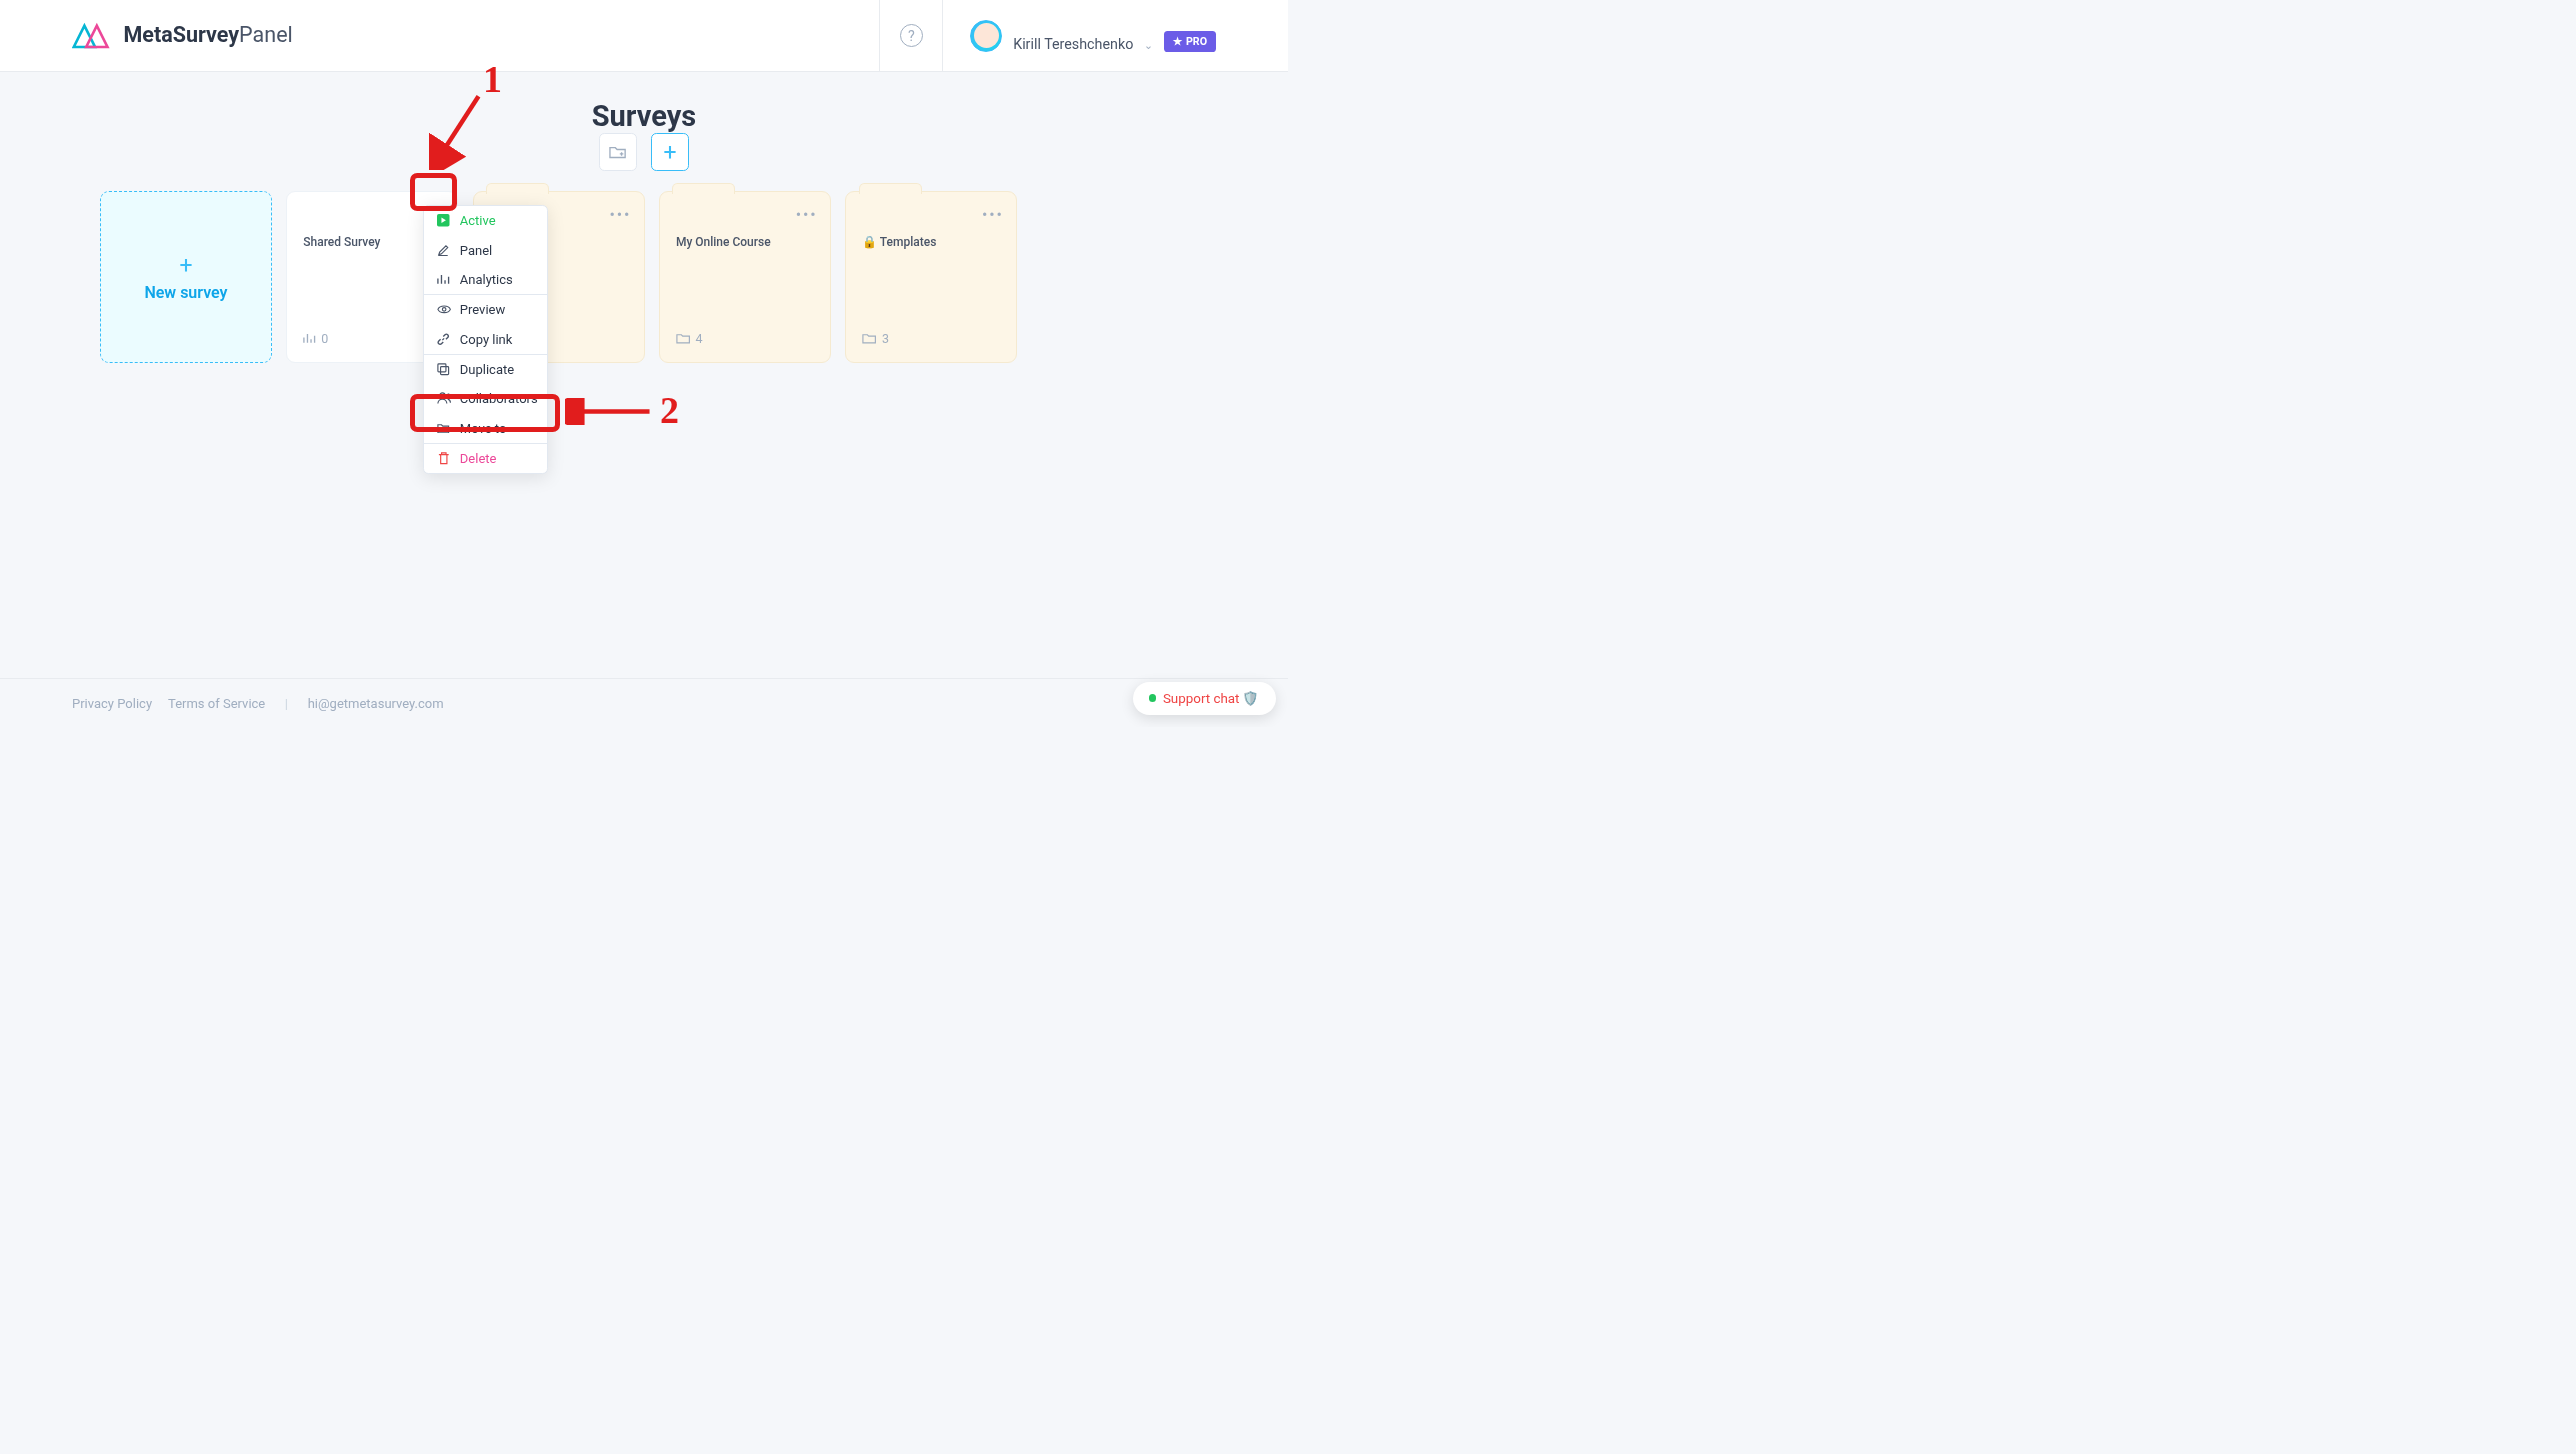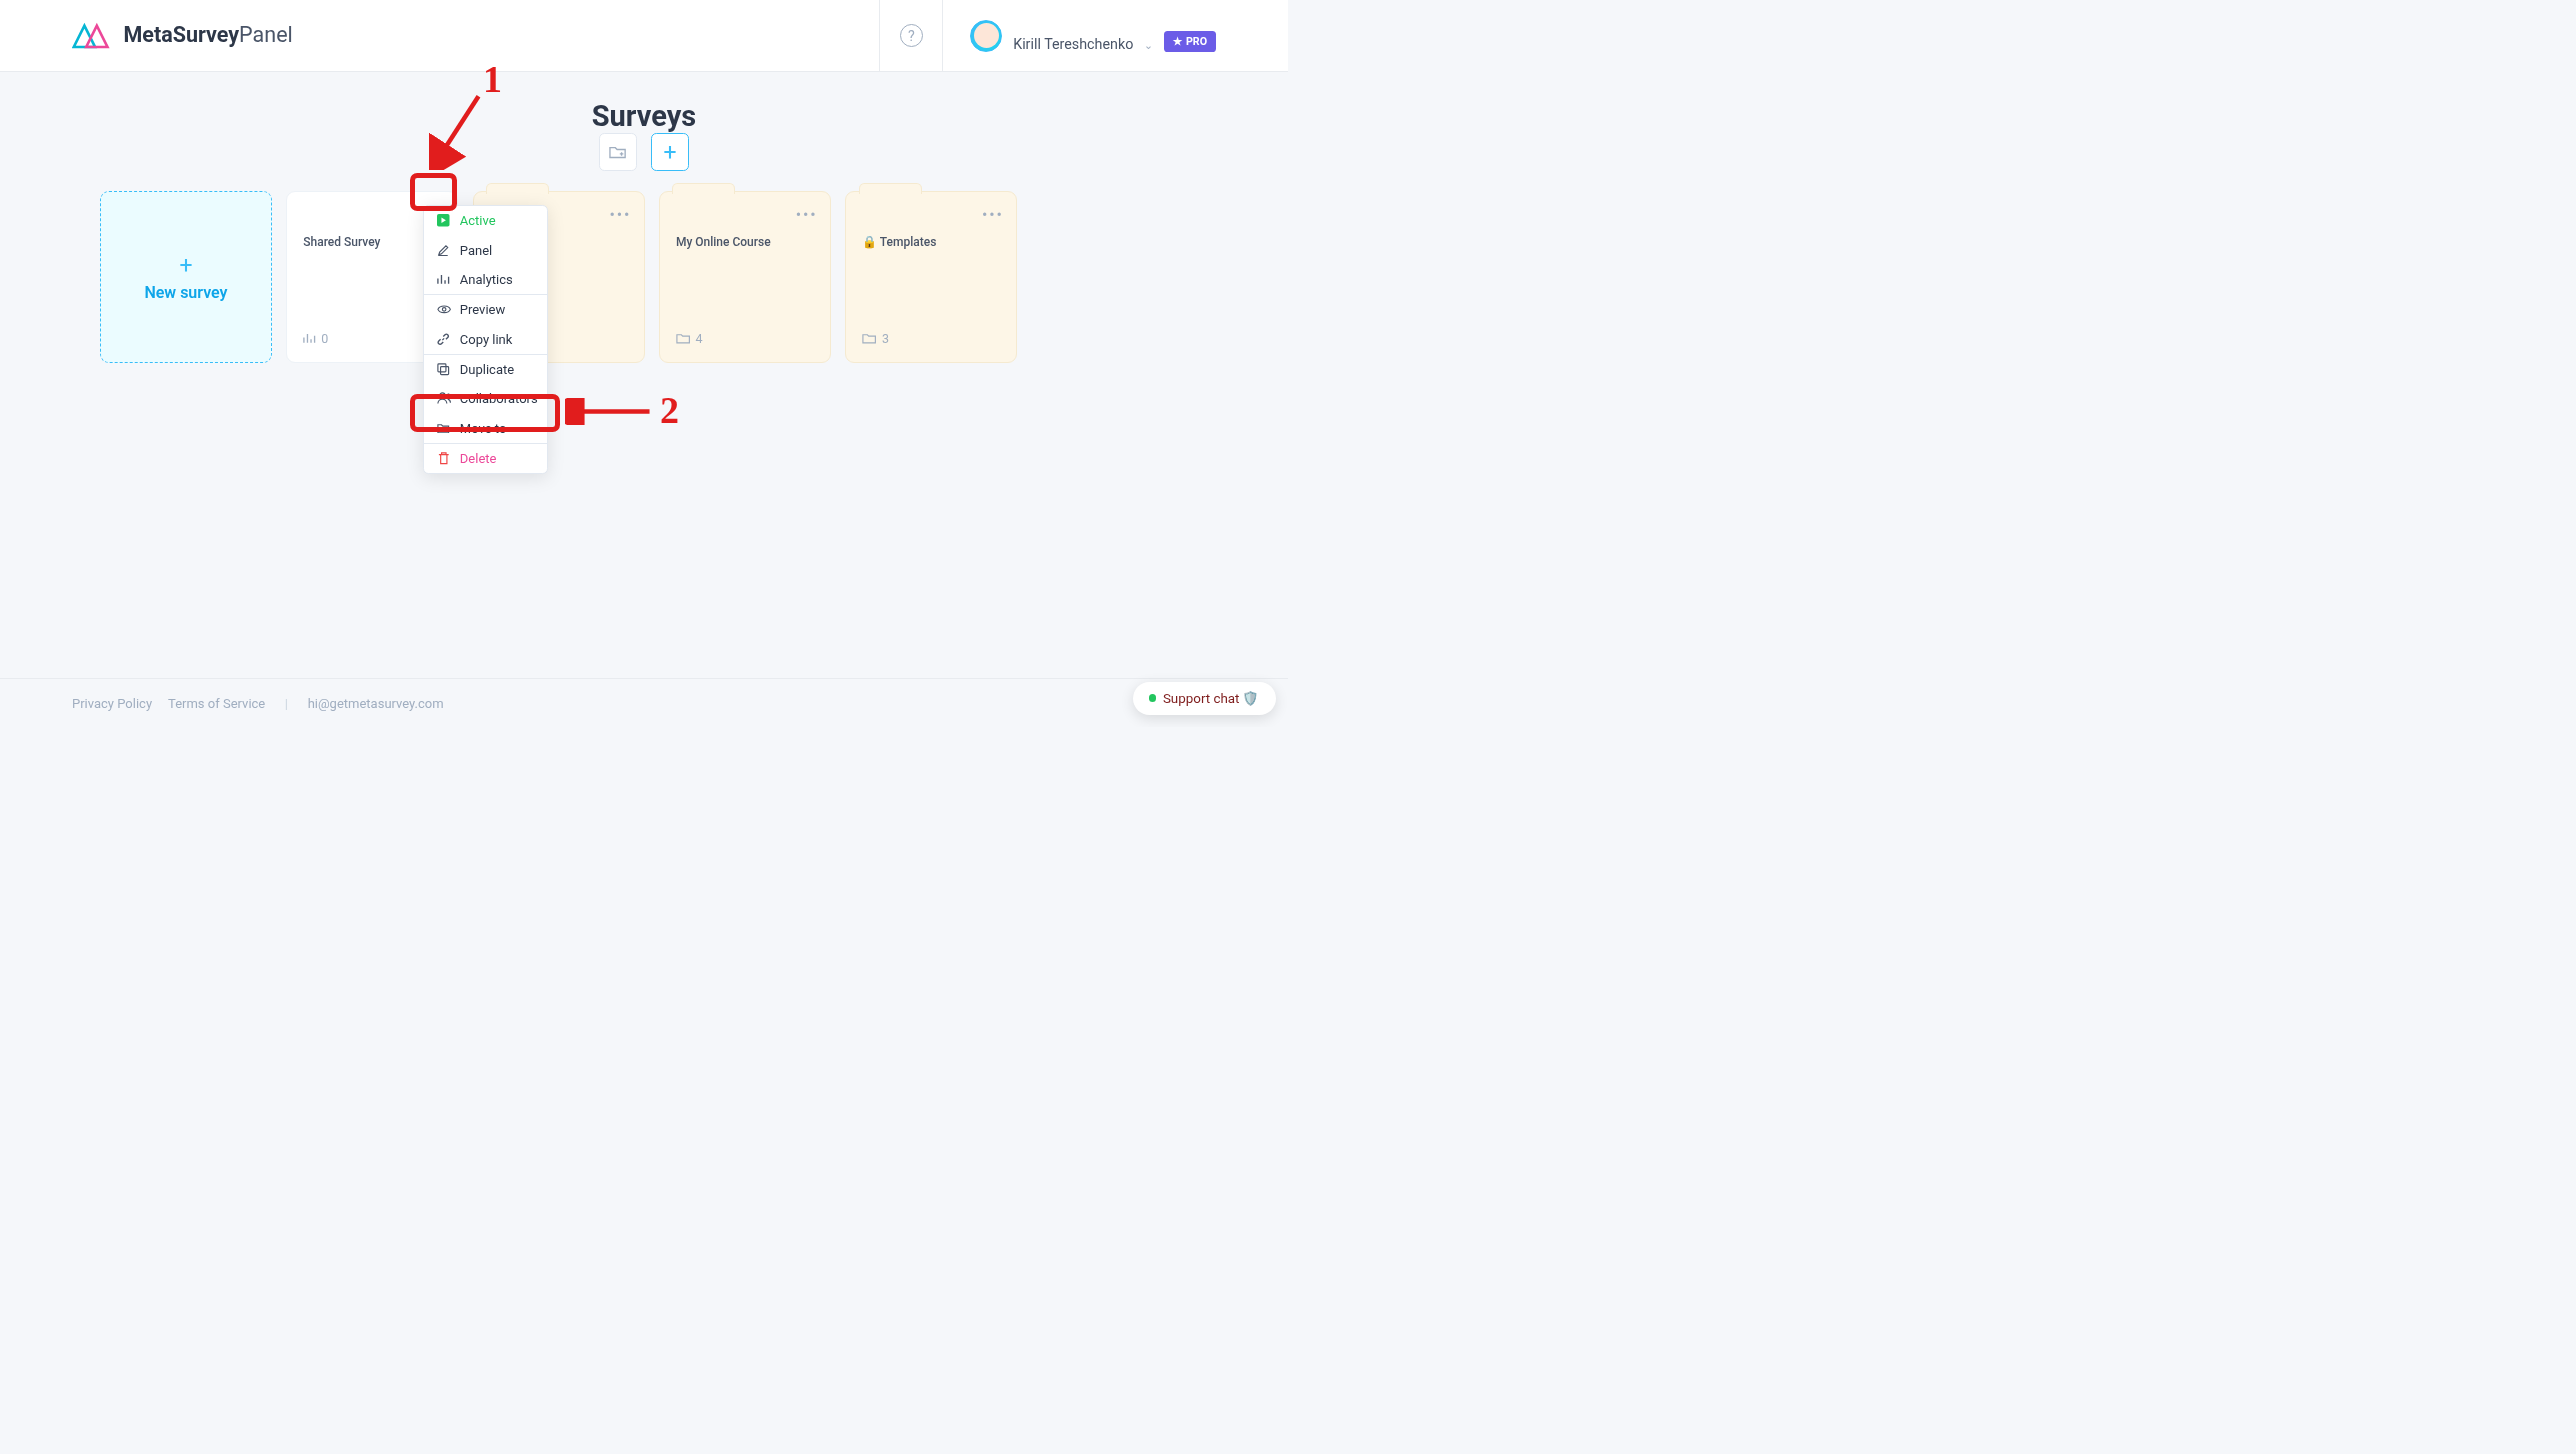--- a/index.html
+++ b/index.html
@@ -322,21 +322,21 @@
       bottom: 12.5px;
       right: 12.5px;
       background: #fff;
       border-radius: 23px;
       padding: 9px 16px;
       display: flex;
       align-items: center;
       gap: 7.2px;
       box-shadow: 0 3.6px 14.3px rgba(0,0,0,0.12);
       font-size: 13.4px;
-      color: #7f1d1d;
+      color: #ef4444;
       z-index: 40;
     }
     .support-dot {
       width: 7.2px;
       height: 7.2px;
       background: #22c55e;
       border-radius: 50%;
     }
   </style>
 </head>

